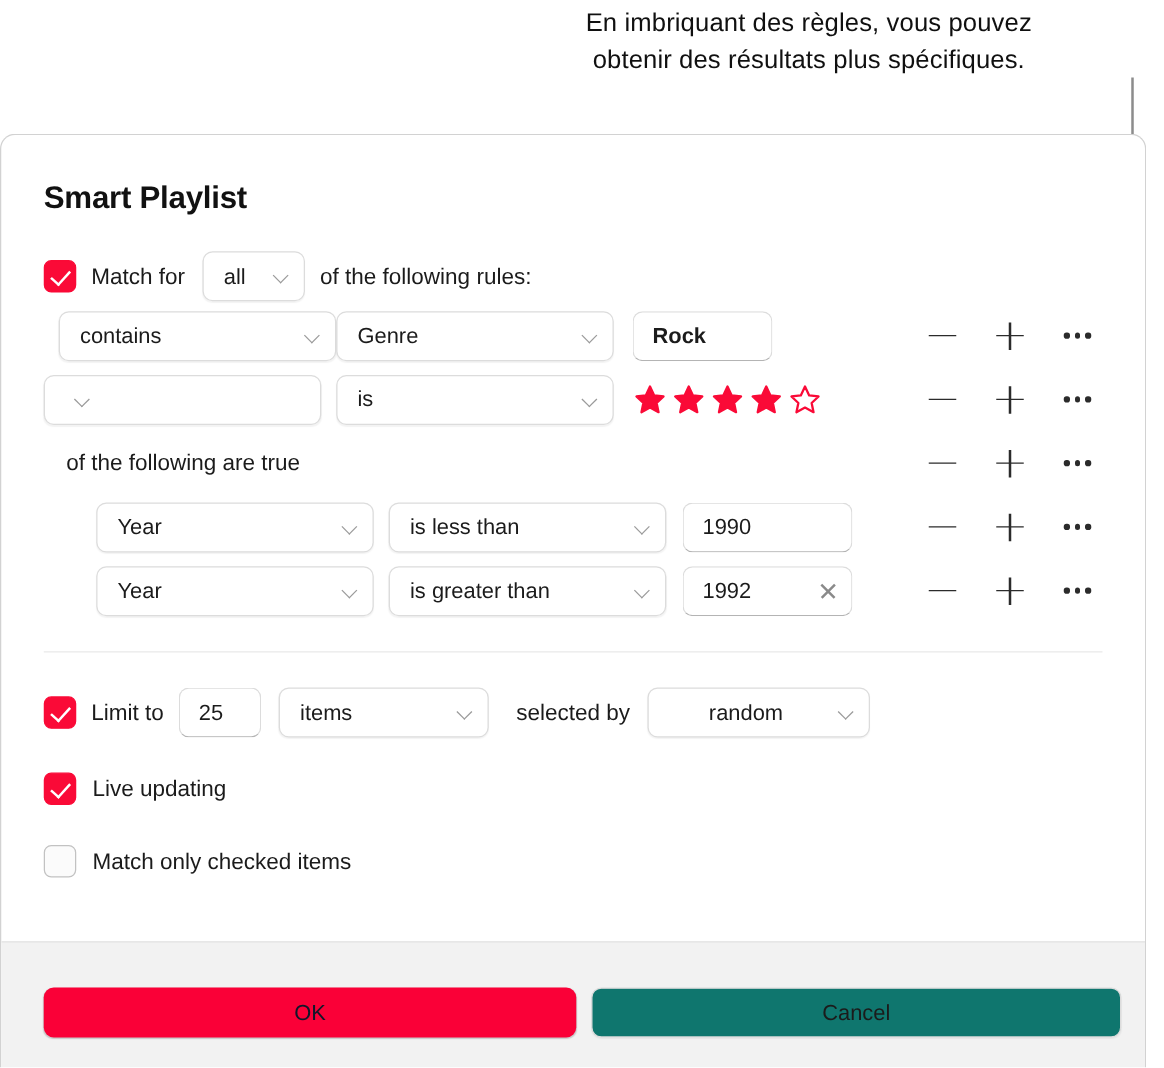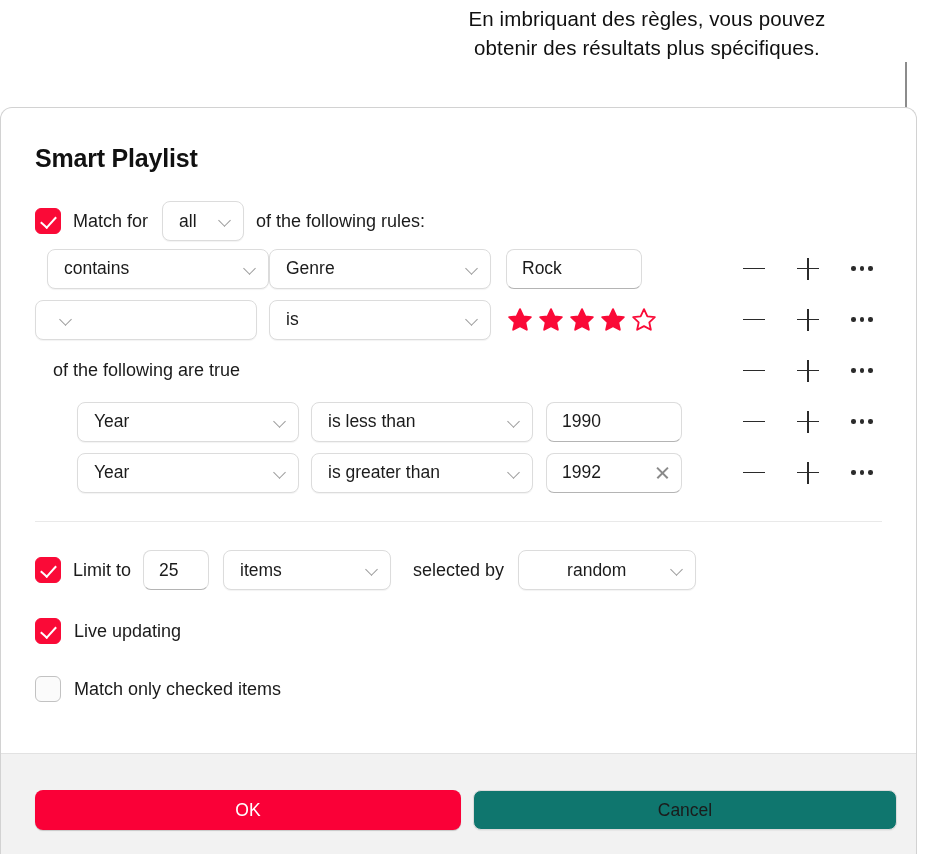--- a/index.html
+++ b/index.html
@@ -139,21 +139,21 @@
     border-bottom-color: #b4b4b4;
     border-radius: 8px;
     display: flex; align-items: center;
     padding: 0 10px 0 15px;
     font-size: 17.5px;
     color: #1b1b1b;
     cursor: text;
     white-space: nowrap;
   }
   .tf .tval { flex: 1 1 auto; }
-  .tf-rock { width: 136px; margin-left: 15px; }
+  .tf-rock { width: 112px; margin-left: 15px; font-weight: bold; }
   .tf-year { width: 136px; margin-left: 13px; }
   .tf-limit{ width: 66px; margin-left: 12px; }
 
   .clear-x {
     flex: 0 0 auto;
     width: 16px; height: 16px;
     position: relative;
     margin-left: 4px;
     cursor: pointer;
   }
@@ -216,21 +216,21 @@
     top: 36px;
     height: 40px;
     border-radius: 8px;
     display: flex; align-items: center; justify-content: center;
     font-size: 17.5px;
     cursor: pointer;
   }
   .btn-ok {
     left: 34px; width: 426px;
     background: #fa0037;
-    color: #ffffff;
+    color: #0f172a;
     box-shadow: 0 1px 1px rgba(0,0,0,.18);
   }
   .btn-cancel {
     left: 472px; width: 424px;
     background: #0f766e;
     color: #1b1b1b;
     border: 1px solid #dcdcdc;
     box-shadow: 0 1px 1px rgba(0,0,0,.05);
   }
 </style>

